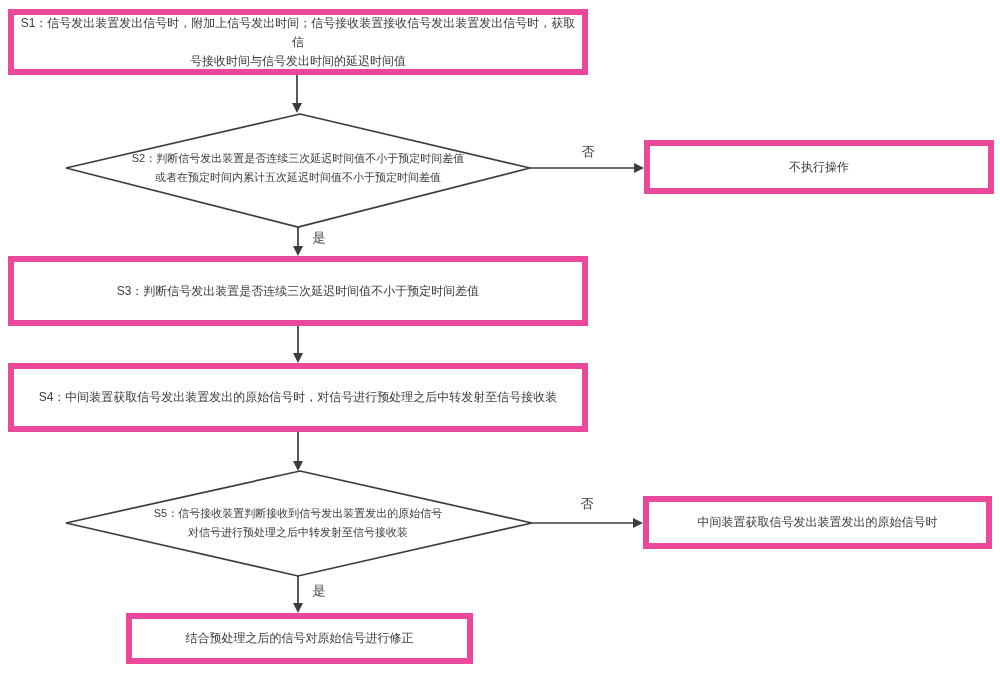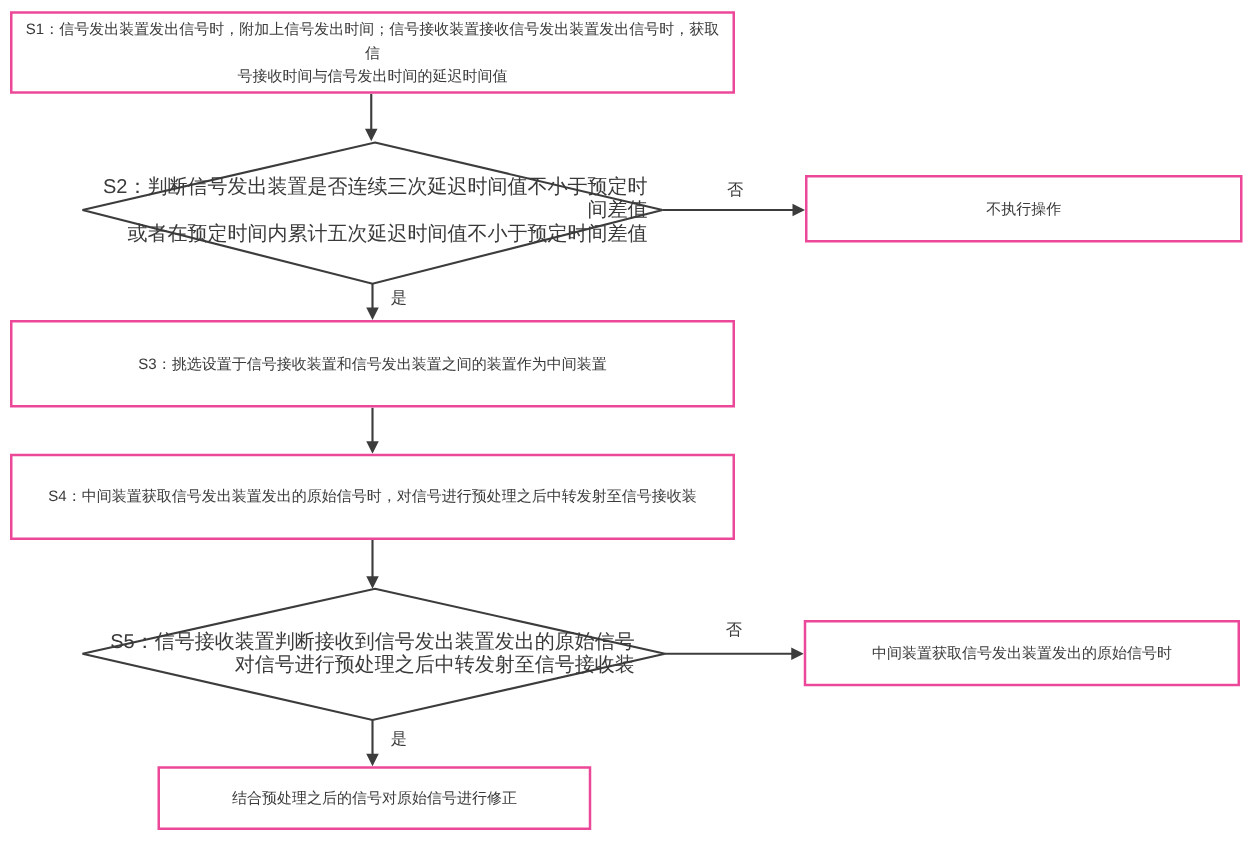--- a/index.html
+++ b/index.html
@@ -19,41 +19,41 @@
   #wires {
     position: absolute;
     left: 0;
     top: 0;
     z-index: 0;
   }
   .node {
     position: absolute;
     box-sizing: border-box;
     background: #ffffff;
-    border: 2px solid #ec4899;
+    border: 6px solid #ec4899;
     display: flex;
     align-items: center;
     justify-content: center;
     text-align: center;
     font-size: 12px;
     line-height: 19px;
     color: #3a3a3a;
     padding: 2px 6px;
     z-index: 1;
   }
   .label-text {
     white-space: pre-line;
   }
   .diamond-label {
     position: absolute;
     display: flex;
     align-items: center;
     justify-content: center;
-    text-align: right;
-    font-size: 16px;
+    text-align: center;
+    font-size: 11px;
     line-height: 19px;
     color: #3a3a3a;
     z-index: 1;
   }
   .edge-label {
     position: absolute;
     font-size: 13px;
     line-height: 16px;
     color: #3a3a3a;
     z-index: 1;
@@ -113,21 +113,21 @@
   <div class="node" id="node-s1">
     <span class="label-text">S1：信号发出装置发出信号时，附加上信号发出时间；信号接收装置接收信号发出装置发出信号时，获取信
 号接收时间与信号发出时间的延迟时间值</span>
   </div>
 
   <div class="node" id="node-noop">
     <span class="label-text">不执行操作</span>
   </div>
 
   <div class="node" id="node-s3">
-    <span class="label-text">S3：挑选设置于信号接收装置和信号发出装置之间的装置作为中间装置</span>
+    <span class="label-text">S3：判断信号发出装置是否连续三次延迟时间值不小于预定时间差值</span>
   </div>
 
   <div class="node" id="node-s4">
     <span class="label-text">S4：中间装置获取信号发出装置发出的原始信号时，对信号进行预处理之后中转发射至信号接收装</span>
   </div>
 
   <div class="node" id="node-predict">
     <span class="label-text">中间装置获取信号发出装置发出的原始信号时</span>
   </div>
 

